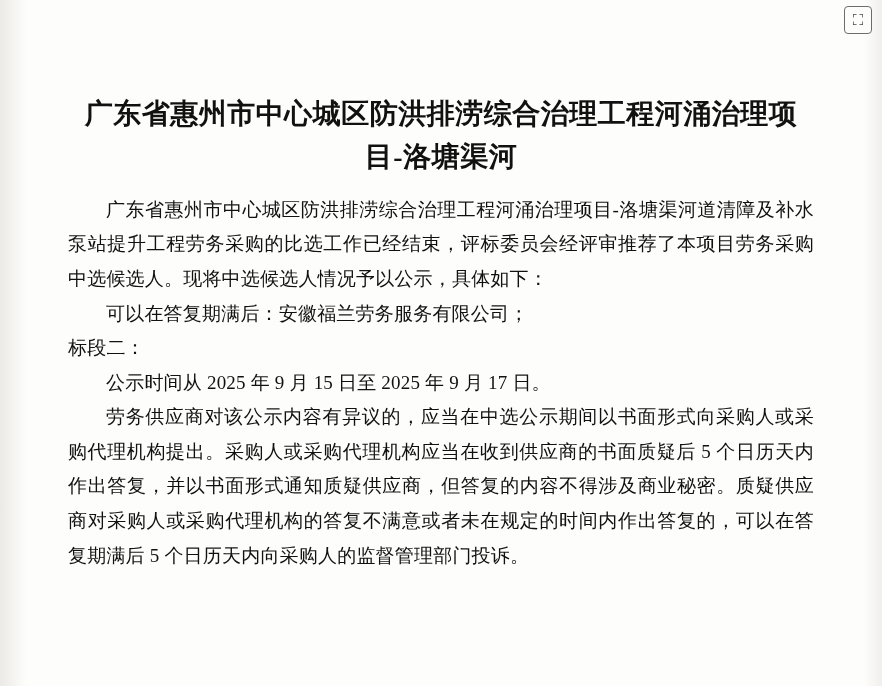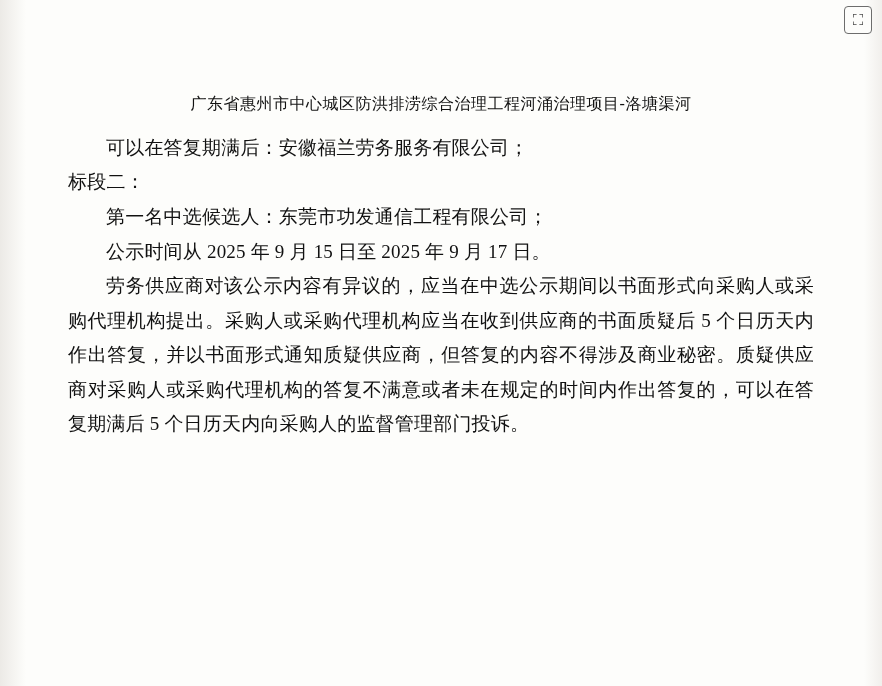--- a/index.html
+++ b/index.html
@@ -59,22 +59,22 @@
   }
 
   .doc {
     position: absolute;
     left: 68px;
     top: 92px;
     width: 746px;
   }
 
   .title {
-    font-size: 16px;
-    font-weight: normal;
+    font-size: 28px;
+    font-weight: bold;
     line-height: 1.55;
     text-align: center;
     letter-spacing: 0.5px;
     margin: 0 0 14px 0;
   }
   .title .line2 {
     display: block;
   }
 
   .body-text {
@@ -104,25 +104,25 @@
   <div class="corner-badge">⛶</div>
 
   <div class="doc">
 
     <h1 class="title">
       <span>广东省惠州市中心城区防洪排涝综合治理工程河涌治理项目-洛塘渠河</span>
     </h1>
 
     <div class="body-text">
 
+      <p class="indent-2">广东省惠州市中心城区防洪排涝综合治理工程河涌治理项目-洛塘渠河道清障及补水泵站提升工程劳务采购的比选工作已经结束，评标委员会经评审推荐了本项目劳务采购中选候选人。现将中选候选人情况予以公示，具体如下：</p>
 
       <p class="indent-item">可以在答复期满后：安徽福兰劳务服务有限公司；</p>
 
       <p class="indent-label">标段二：</p>
-      <p class="indent-item">第一名中选候选人：东莞市功发通信工程有限公司；</p>
 
 
       <p class="indent-item">公示时间从 2025 年 9 月 15 日至 2025 年 9 月 17 日。</p>
 
       <p class="indent-2">劳务供应商对该公示内容有异议的，应当在中选公示期间以书面形式向采购人或采购代理机构提出。采购人或采购代理机构应当在收到供应商的书面质疑后 5 个日历天内作出答复，并以书面形式通知质疑供应商，但答复的内容不得涉及商业秘密。质疑供应商对采购人或采购代理机构的答复不满意或者未在规定的时间内作出答复的，可以在答复期满后 5 个日历天内向采购人的监督管理部门投诉。</p>
 
     </div>
   </div>
 </div>
 

